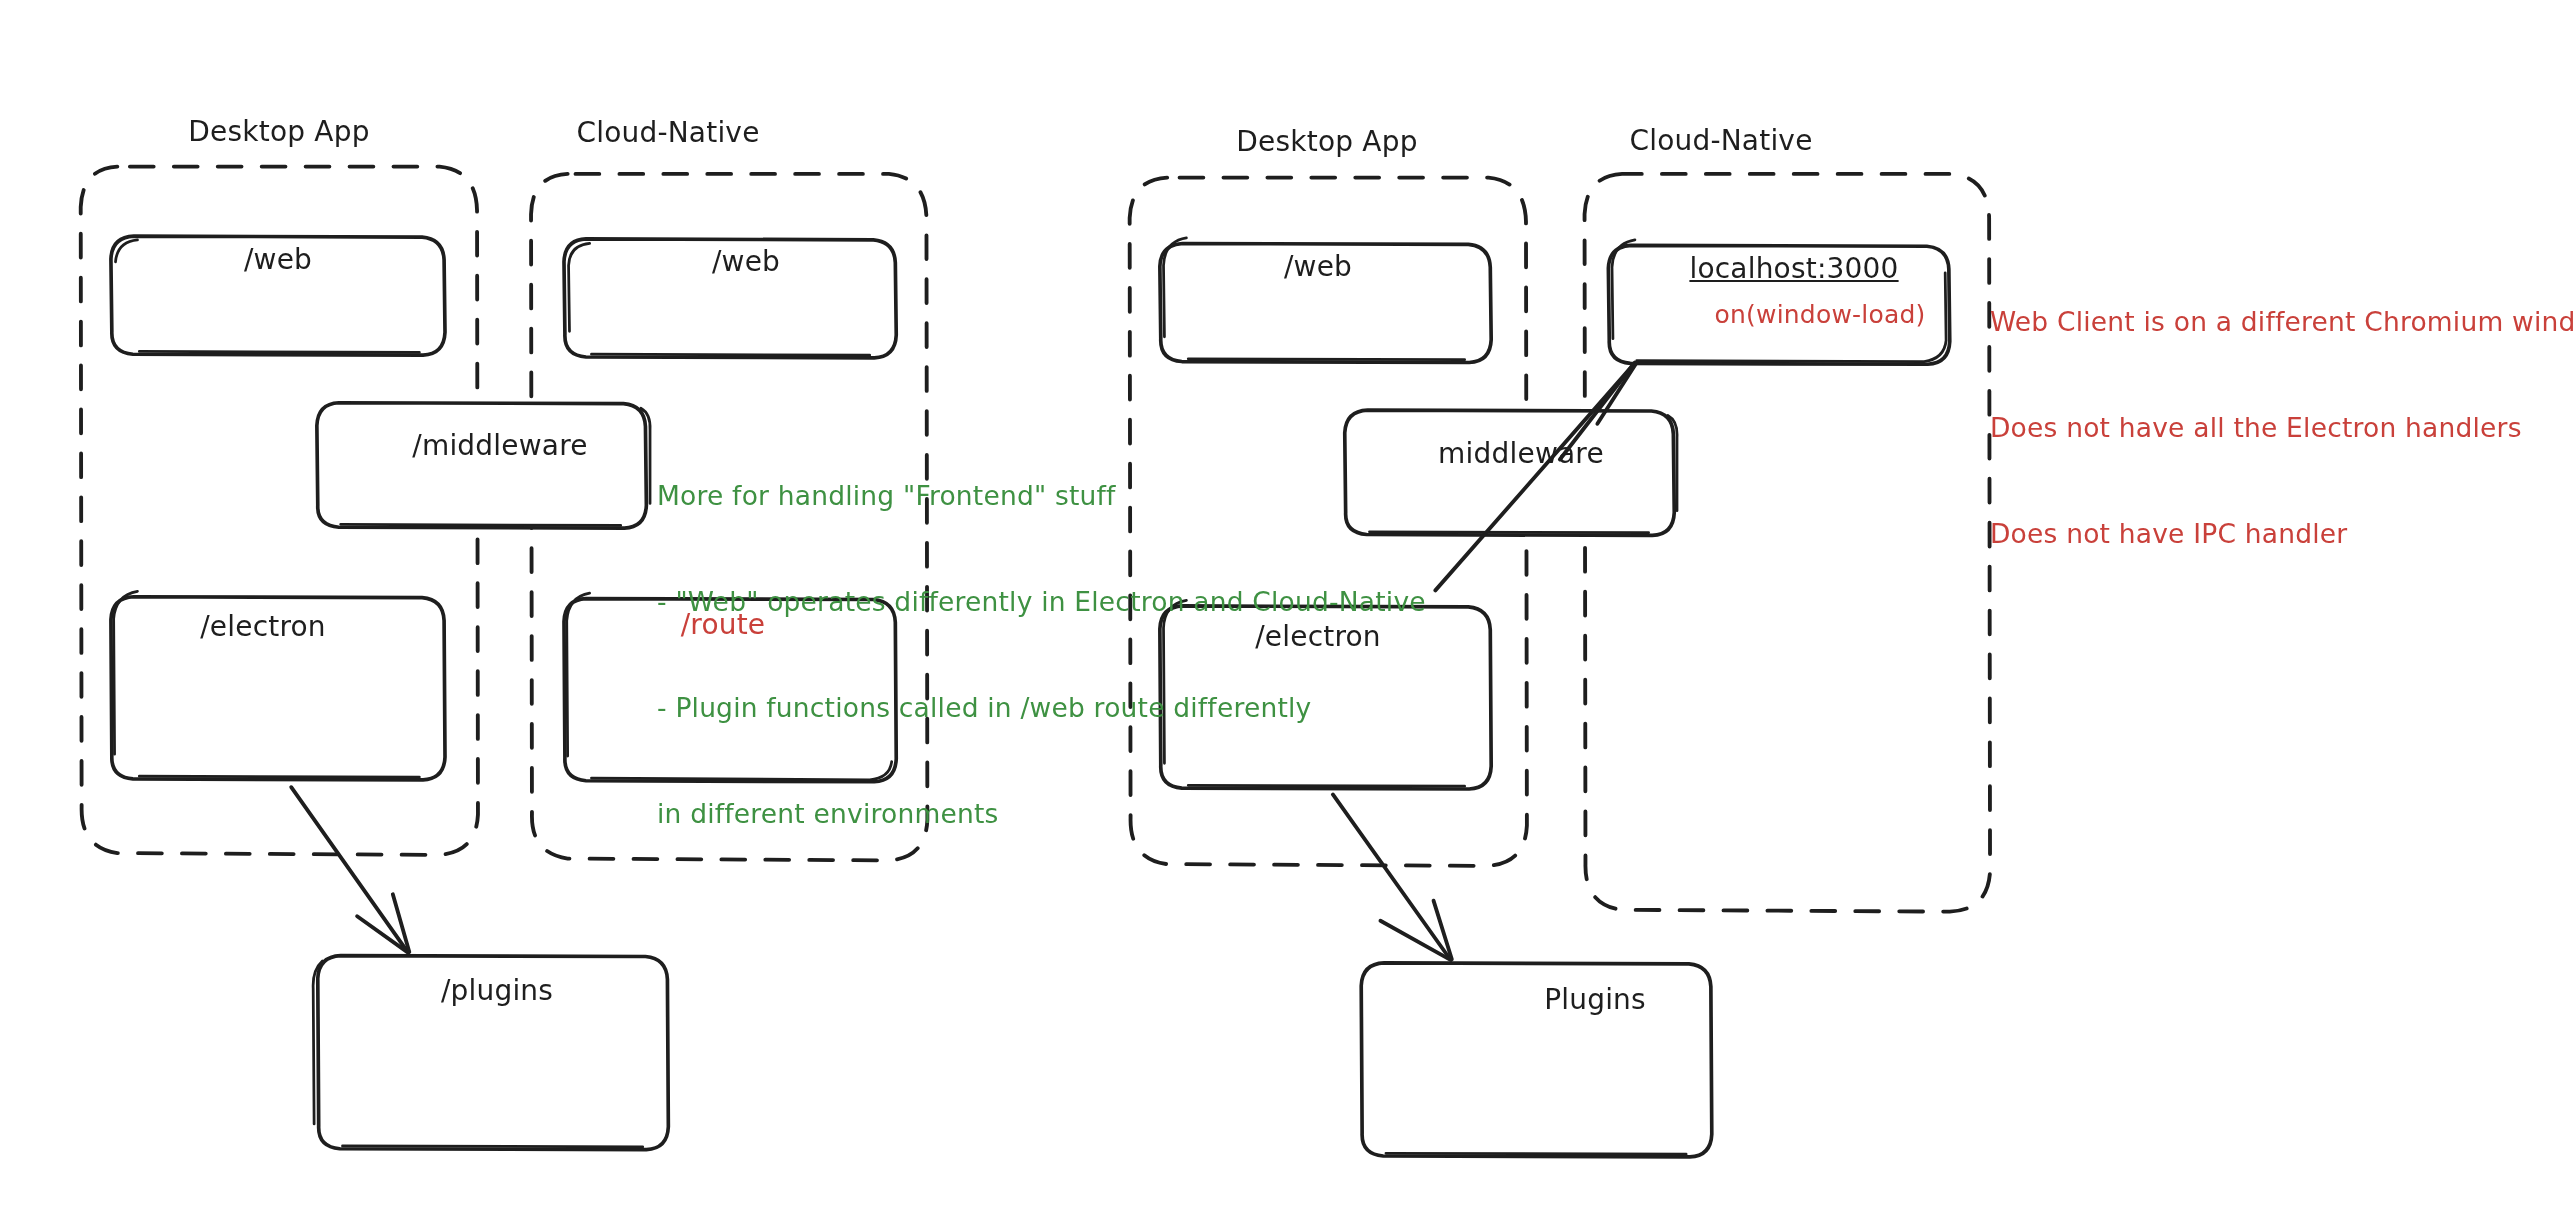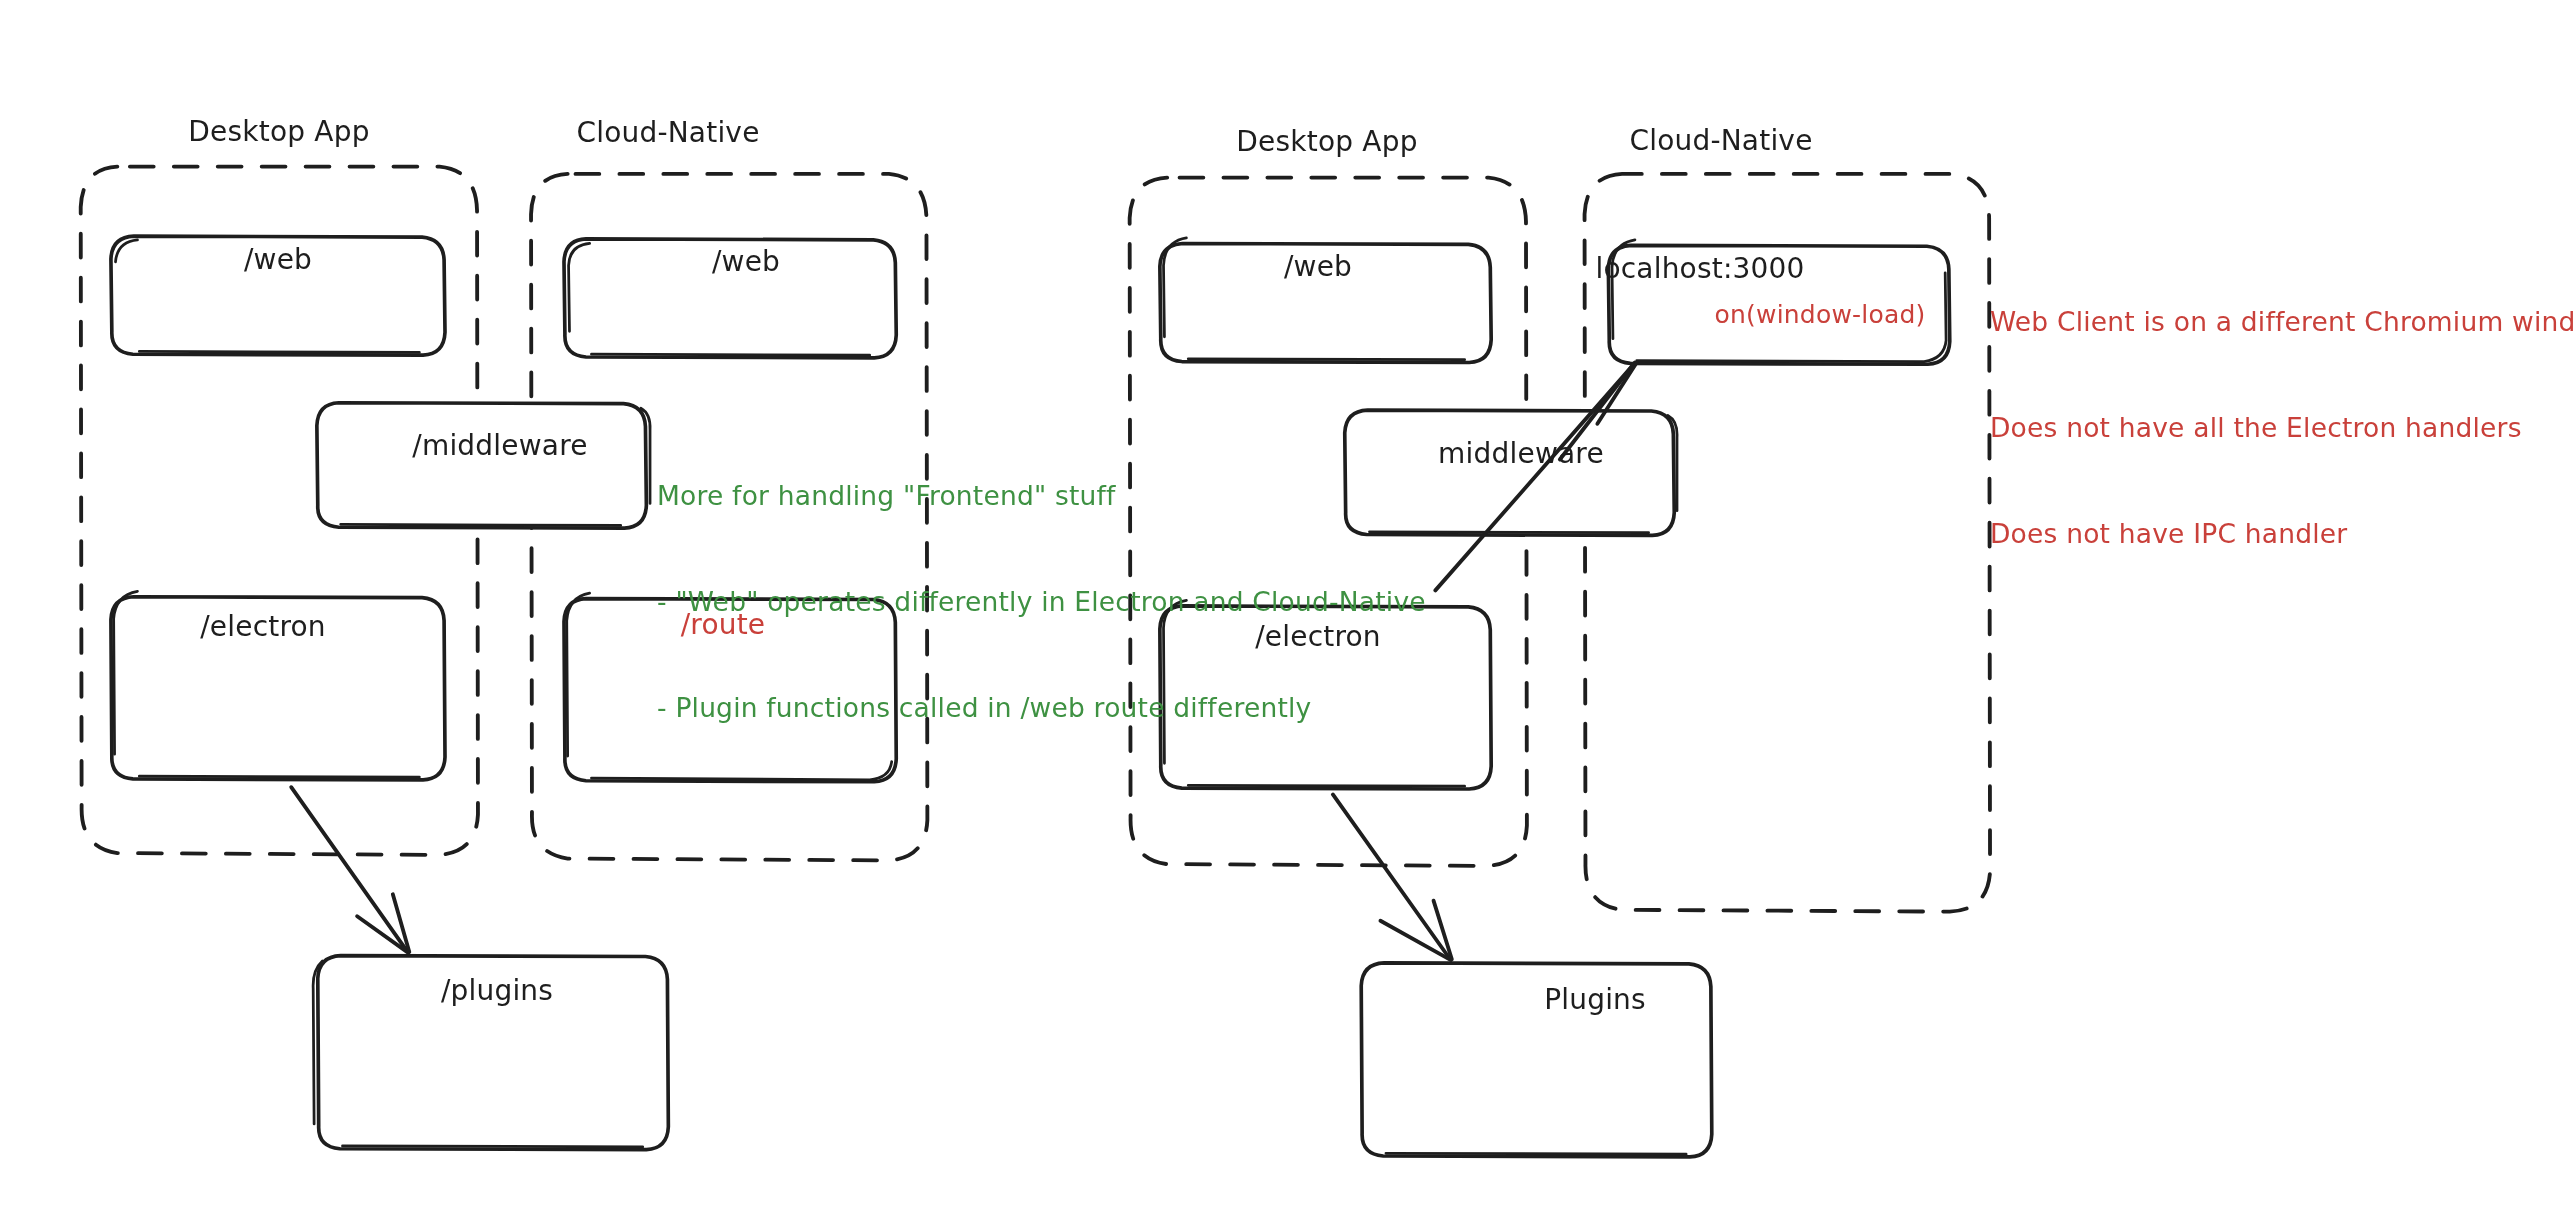--- a/index.html
+++ b/index.html
@@ -195,27 +195,28 @@
   <div class="lbl box-title" style="left:746px; top:244px;">/web</div>
   <div class="lbl box-title" style="left:500px; top:428px;">/middleware</div>
   <div class="lbl box-title" style="left:263px; top:609px;">/electron</div>
   <div class="lbl box-title red" style="left:723px; top:607px;">/route</div>
   <div class="lbl box-title" style="left:497px; top:973px;">/plugins</div>
 
   <div class="lbl note green" style="left:657px; top:408px;">
     <div>More for handling "Frontend" stuff</div>
     <div>- "Web" operates differently in Electron and Cloud-Native</div>
     <div>- Plugin functions called in /web route differently</div>
+    <div>in different environments</div>
   </div>
 
   <div class="lbl group-title" style="left:1327px; top:124px;">Desktop App</div>
   <div class="lbl group-title" style="left:1721px; top:123px;">Cloud-Native</div>
 
   <div class="lbl box-title" style="left:1318px; top:249px;">/web</div>
-  <div class="lbl box-title" style="left:1700px; top:251px;">localhost:3000</div>
+  <div class="lbl box-title" style="left:1794px; top:251px;text-decoration:underline;">localhost:3000</div>
   <div class="lbl sub-red" style="left:1820px; top:299px;">on(window-load)</div>
   <div class="lbl box-title" style="left:1521px; top:436px;">middleware</div>
   <div class="lbl box-title" style="left:1318px; top:619px;">/electron</div>
   <div class="lbl box-title" style="left:1578px; top:982px;margin-left:17px;">Plugins</div>
 
   <div class="lbl note red" style="left:1990px; top:234px;">
     <div>Web Client is on a different Chromium window</div>
     <div>Does not have all the Electron handlers</div>
     <div>Does not have IPC handler</div>
   </div>

